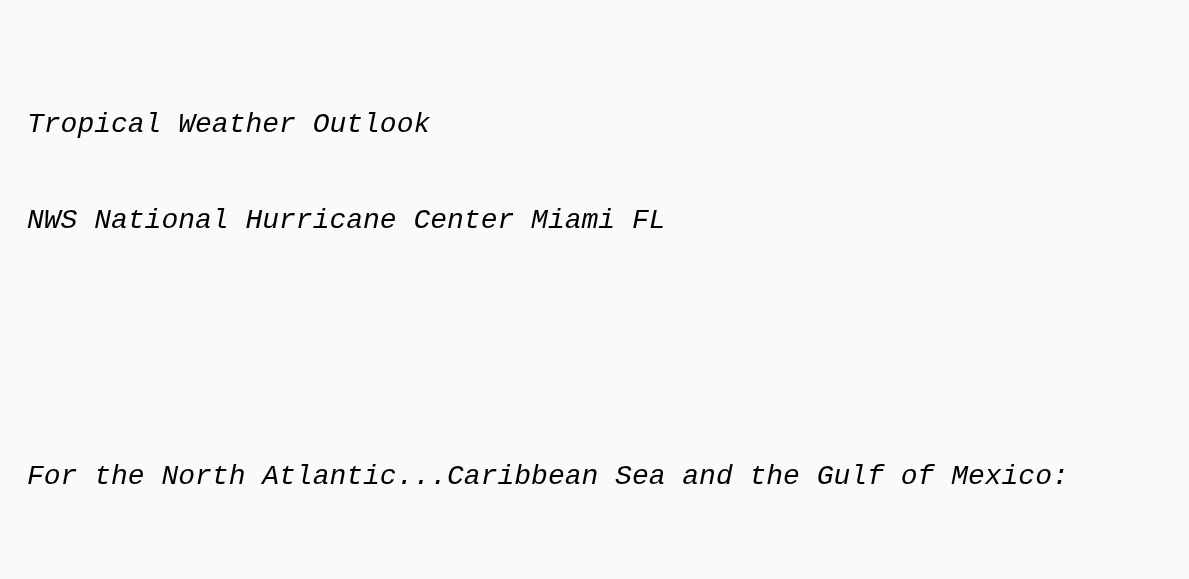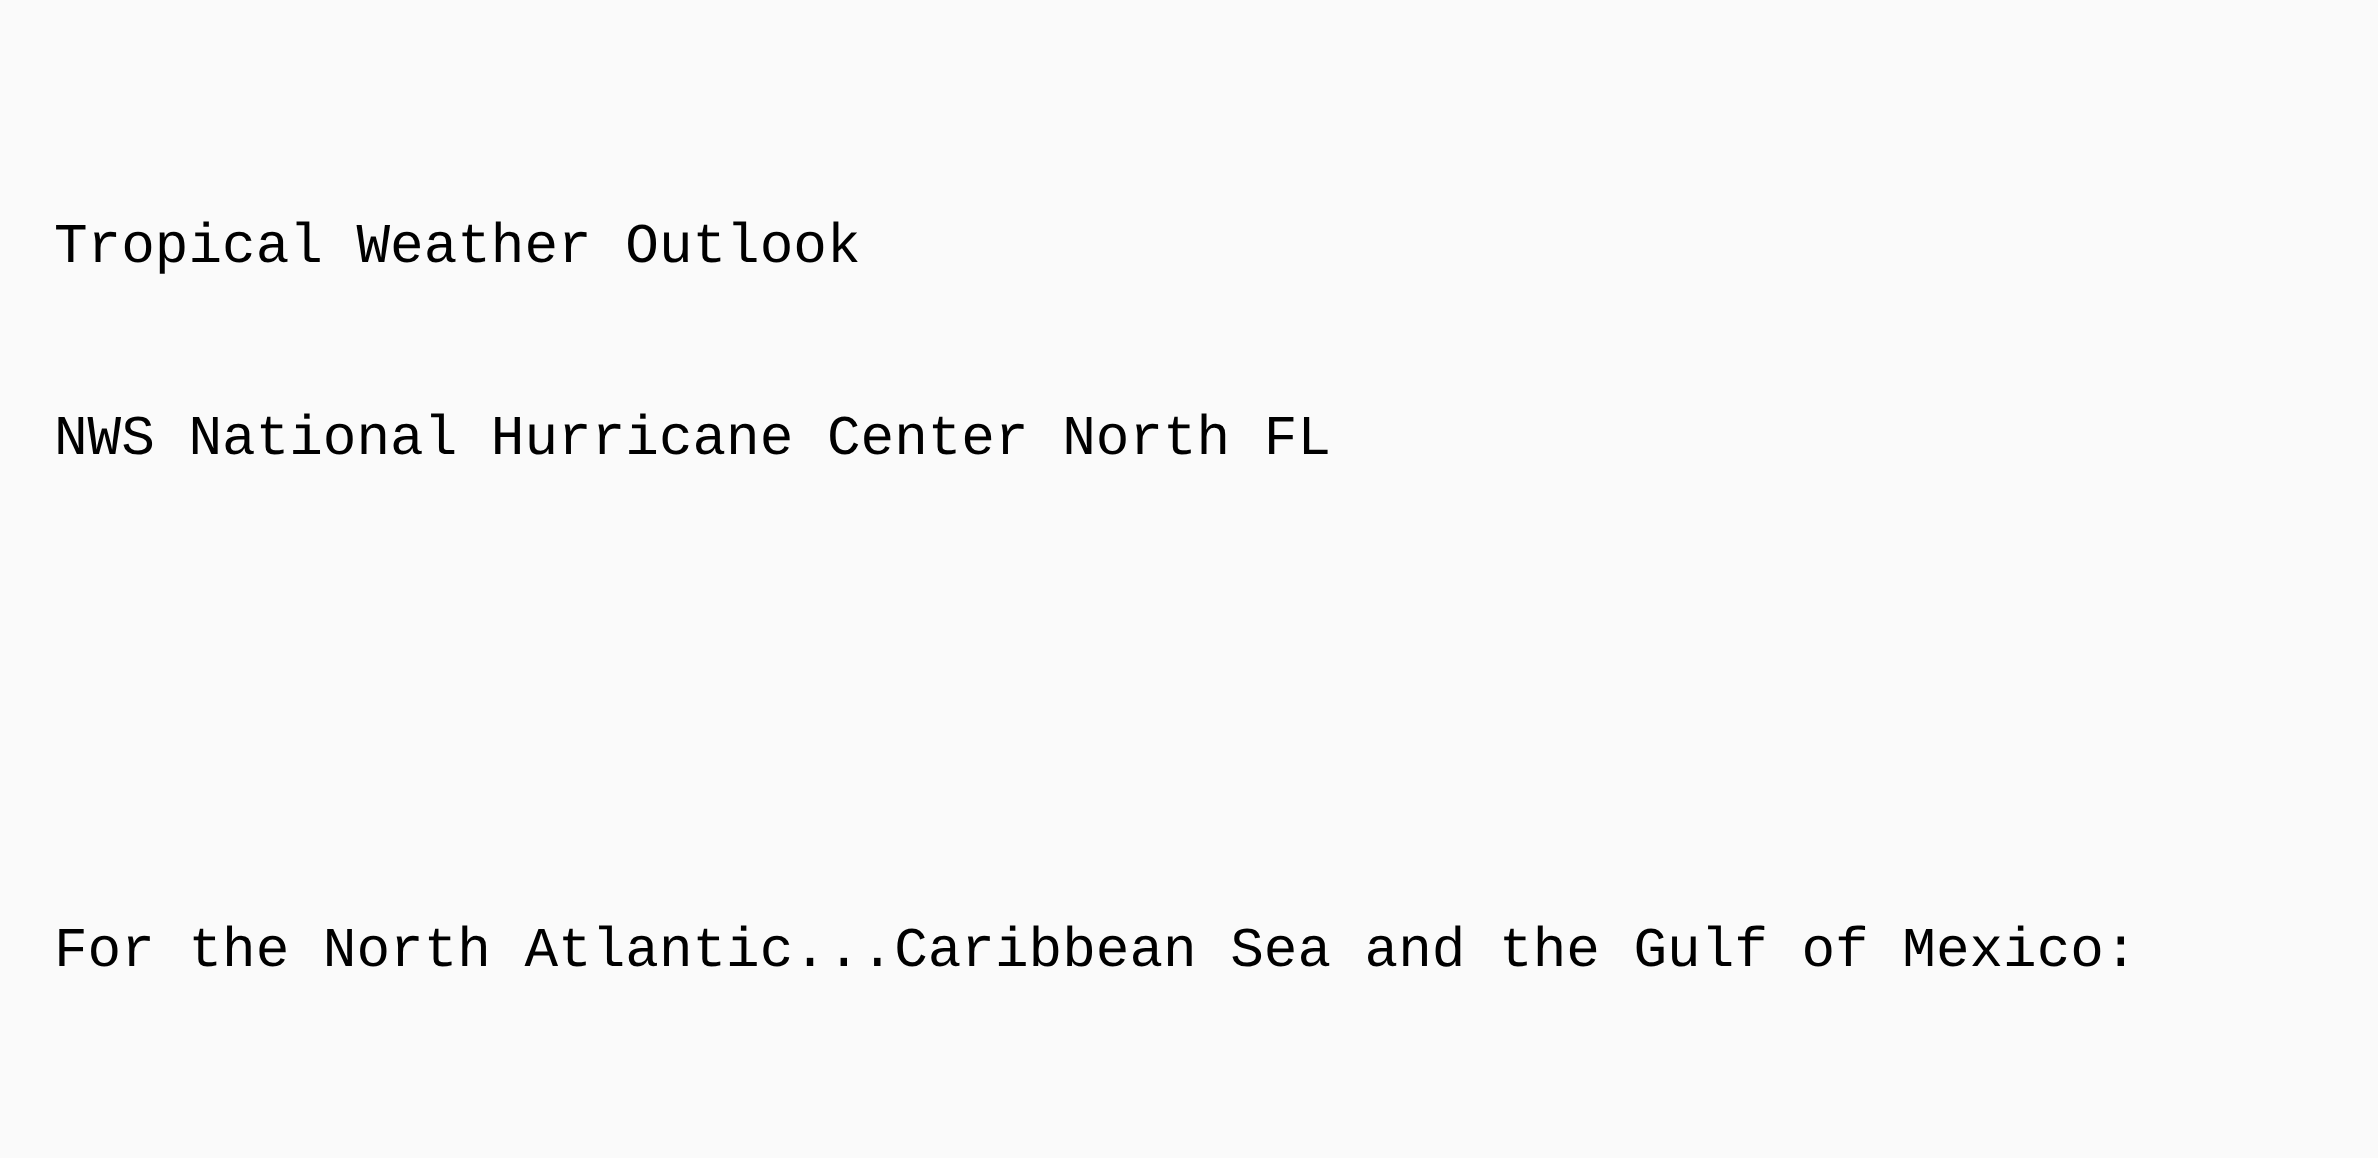--- a/index.html
+++ b/index.html
@@ -16,32 +16,33 @@
     font-family: "Liberation Mono", "DejaVu Sans Mono", monospace;
     font-size: 28px;
     line-height: 32px;
     padding: 13px 10px 0 27px;
     white-space: pre;
     overflow: hidden;
   }
   .line {
     min-height: 32px;
     white-space: pre;
+    font-style: italic;
   }
   .blank-line {
     min-height: 32px;
   }
 </style>
 </head>
 <body>
 
 <div class="bulletin">
 
   <div class="line">Tropical Weather Outlook</div>
-  <div class="line">NWS National Hurricane Center North FL</div>
+  <div class="line">NWS National Hurricane Center Miami FL</div>
 
   <div class="blank-line"></div>
 
   <div class="line">For the North Atlantic...Caribbean Sea and the Gulf of Mexico:</div>
 
   
 
   
   
   

